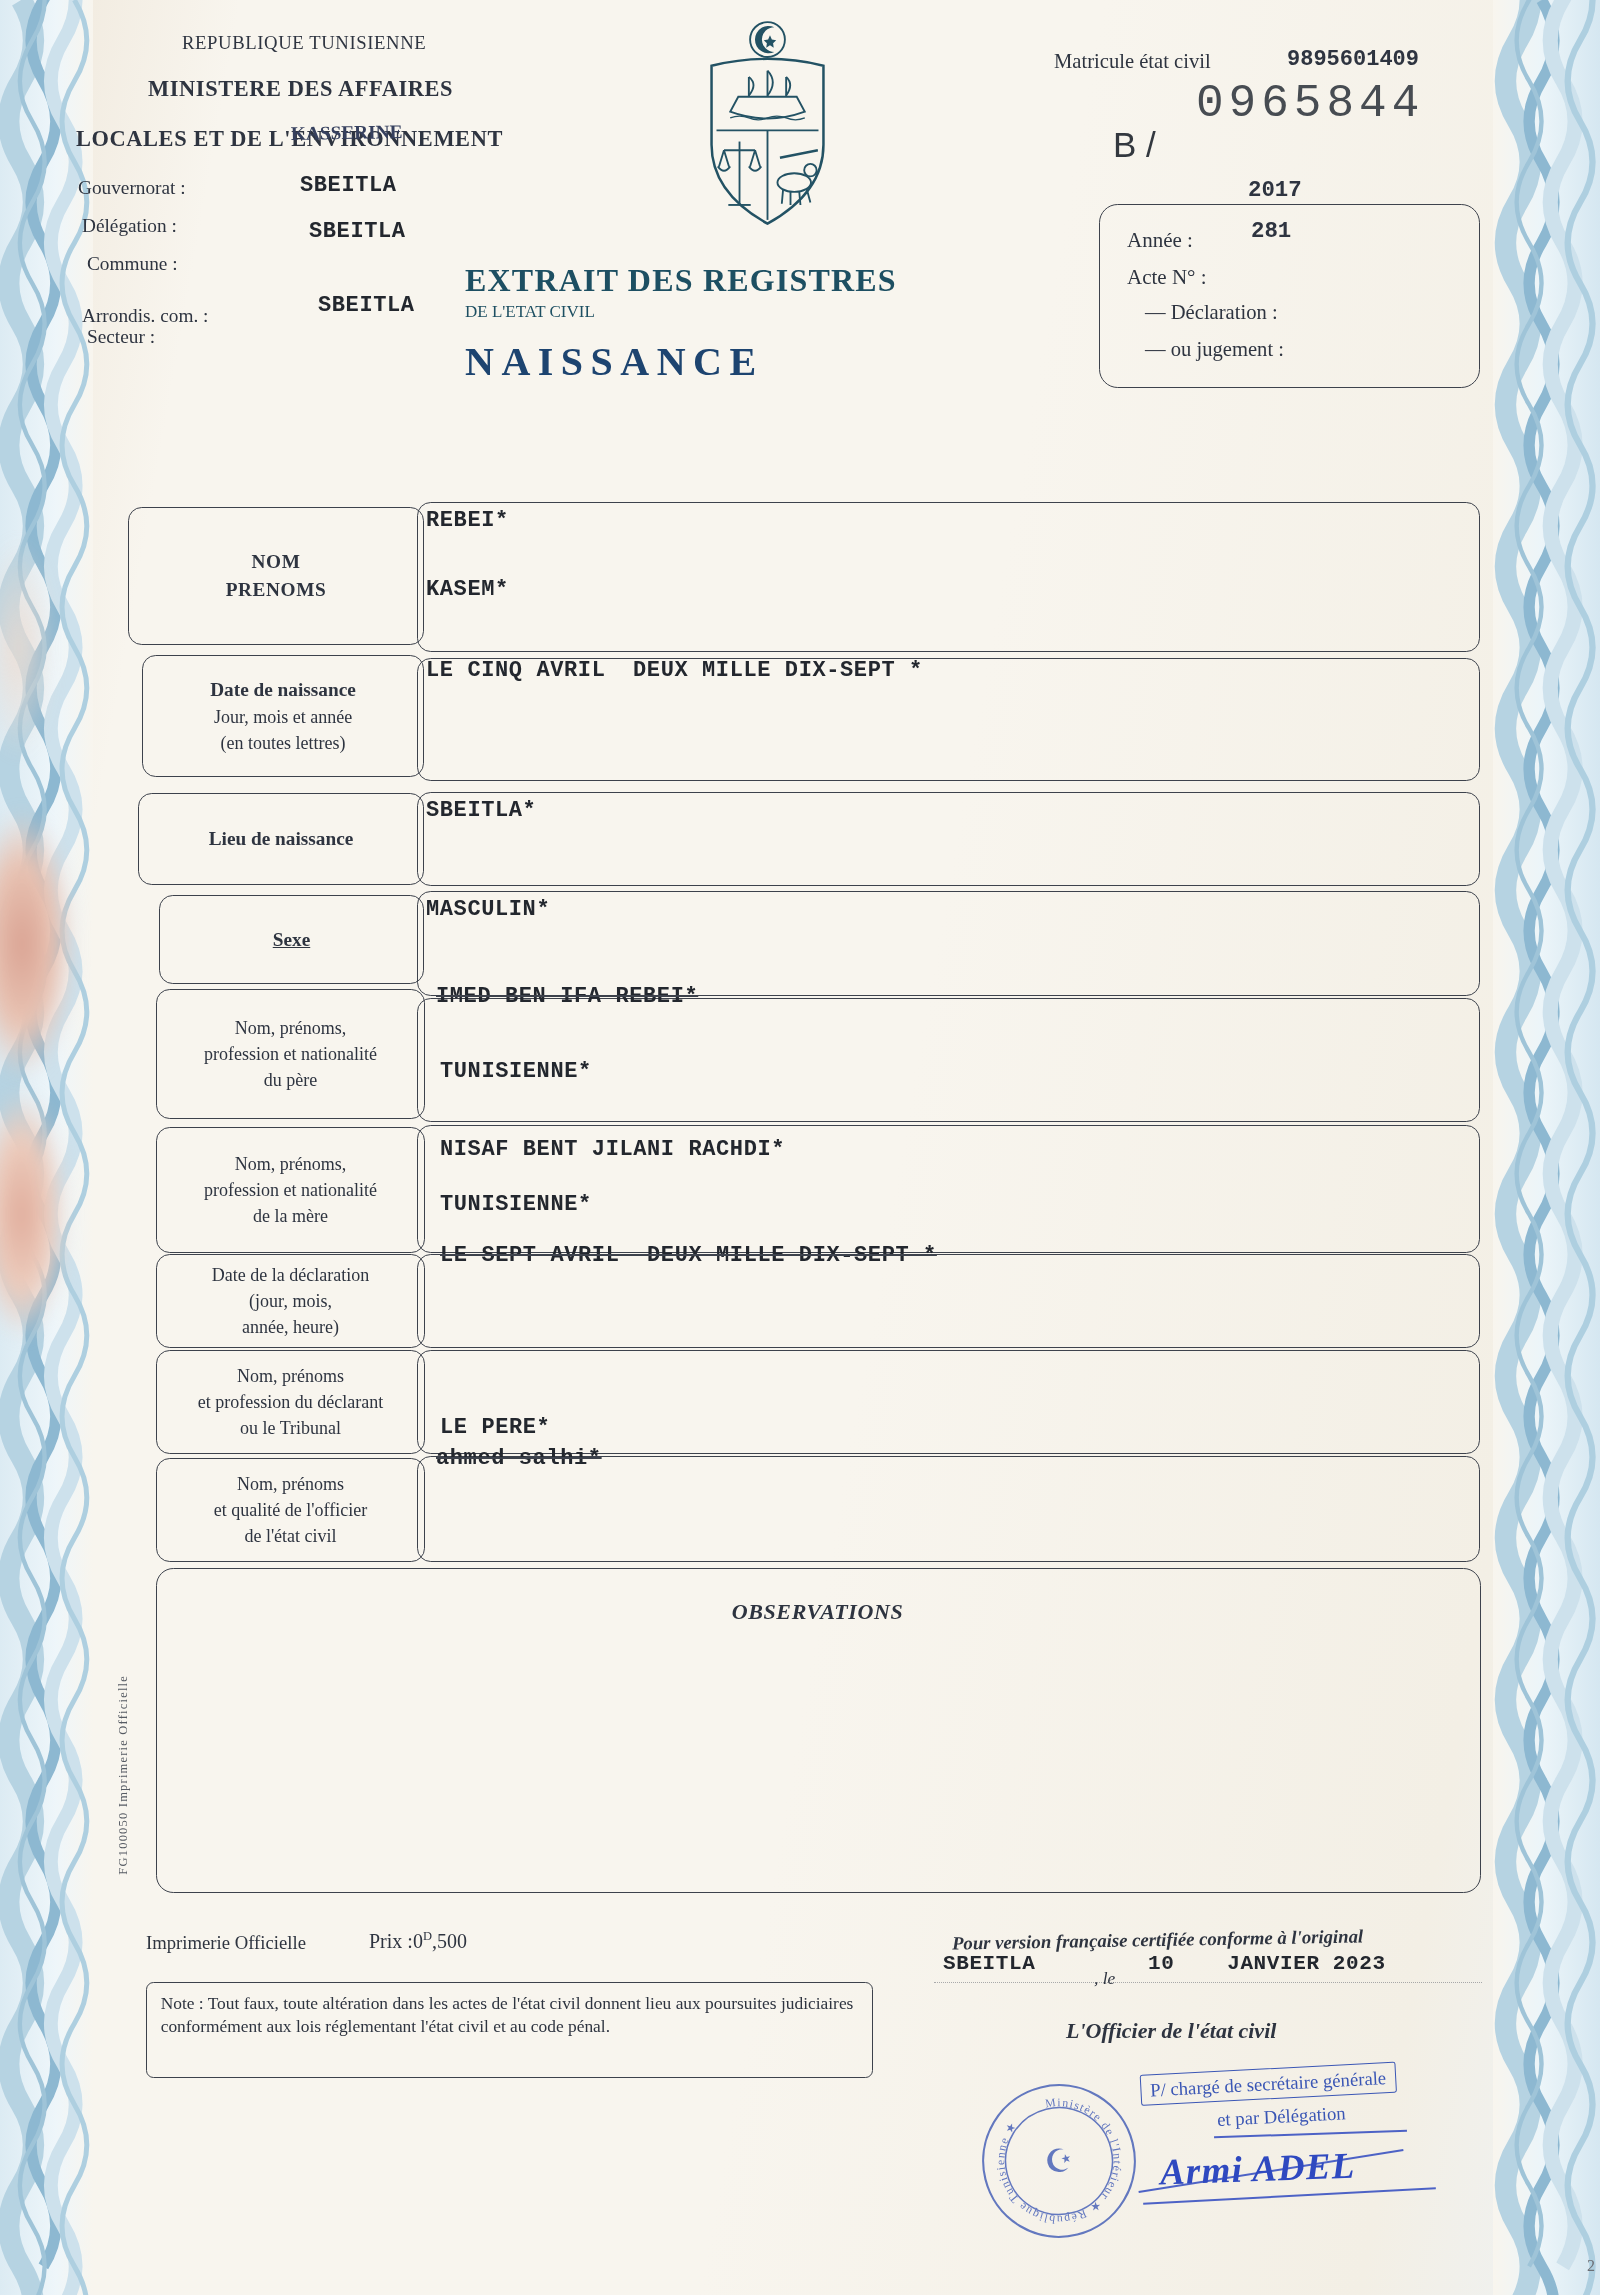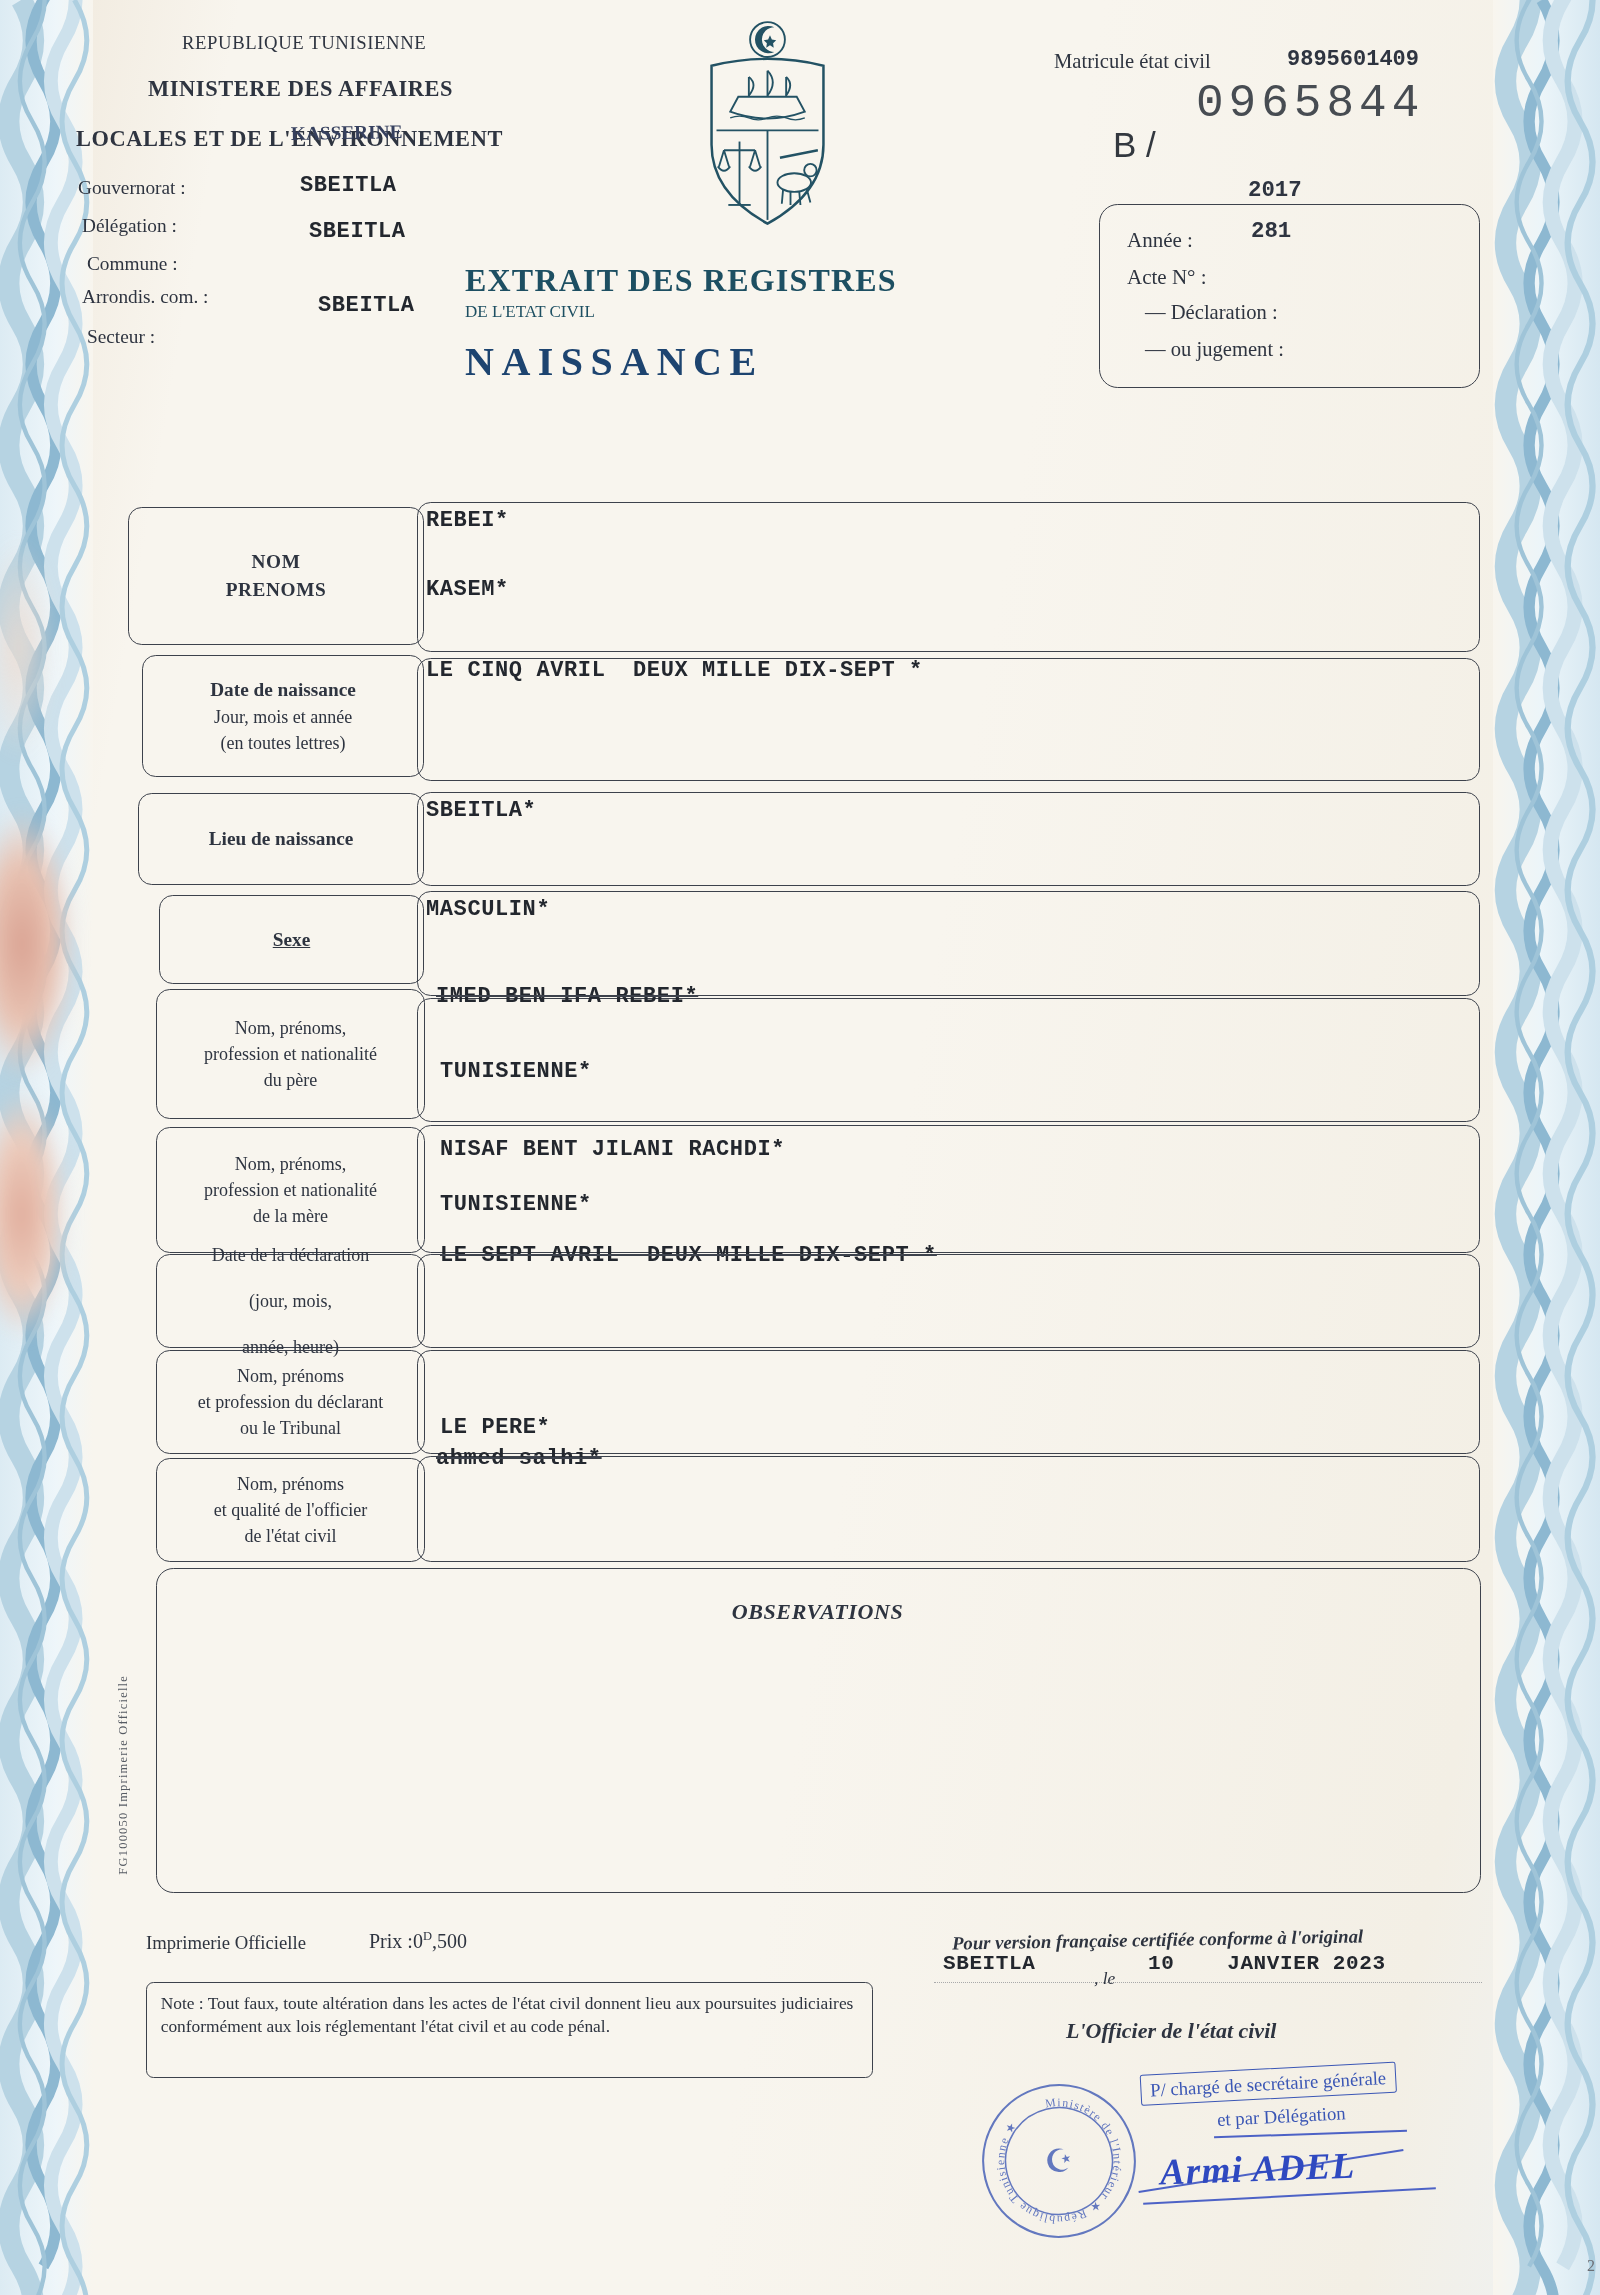--- a/index.html
+++ b/index.html
@@ -92,21 +92,21 @@
   <div class="abs serif" style="left:182px; top:32px; font-size:18.7px; letter-spacing:0.6px;">REPUBLIQUE TUNISIENNE</div>
   <div class="abs serif b" style="left:148px; top:76px; font-size:22.4px; letter-spacing:0.6px;">MINISTERE DES AFFAIRES</div>
   <div class="abs serif b" style="left:76px; top:126px; font-size:22.4px; letter-spacing:0.6px;">LOCALES ET DE L'ENVIRONNEMENT</div>
   <div class="abs serif b" style="left:291px; top:122px; font-size:19.3px; color:#36405e; transform:rotate(-1deg);">KASSERINE</div>
 
   <div class="abs serif" style="left:78px; top:177px; font-size:19.3px;">Gouvernorat :</div>
   <div class="abs val" style="left:300px; top:173px;">SBEITLA</div>
   <div class="abs serif" style="left:82px; top:215px; font-size:19.3px;">Délégation :</div>
   <div class="abs val" style="left:309px; top:219px;">SBEITLA</div>
   <div class="abs serif" style="left:87px; top:253px; font-size:19.3px;">Commune :</div>
-  <div class="abs serif" style="left:82px; top:286px; font-size:19.3px;">Arrondis. com. :</div>
+  <div class="abs serif" style="left:82px; top:305px; font-size:19.3px;">Arrondis. com. :</div>
   <div class="abs val" style="left:318px; top:293px;">SBEITLA</div>
   <div class="abs serif" style="left:87px; top:326px; font-size:19.3px;">Secteur :</div>
 
   <svg class="abs" style="left:696px; top:13.7px; width:143px; height:224px;" viewBox="0 0 230 350">
     <g stroke="#235264" fill="none" stroke-width="3">
       <g>
         <circle cx="115" cy="36" r="28"></circle>
         <path d="M126,16 A22,22 0 1,0 126,56 A17,17 0 1,1 126,16 Z" fill="#235264" stroke="none"></path>
         <path d="M119,29 l3,7 7,1 -5,5 1,7 -6,-4 -6,4 1,-7 -5,-5 7,-1 Z" fill="#235264" stroke="none"></path>
       </g>
@@ -193,21 +193,21 @@
 
   <div class="abs box lblbox" style="left:156px; top:1127px; width:267px; height:124px;">
     <div class="lbl-line">Nom, prénoms,</div>
     <div class="lbl-line">profession et nationalité</div>
     <div class="lbl-line">de la mère</div>
   </div>
   <div class="abs box" style="left:417px; top:1125px; width:1061px; height:126px;"></div>
   <div class="abs val" style="left:440px; top:1137px;">NISAF BENT JILANI RACHDI*</div>
   <div class="abs val" style="left:440px; top:1192px;">TUNISIENNE*</div>
 
-  <div class="abs box lblbox" style="left:156px; top:1254px; width:267px; height:92px;gap:20px;">
+  <div class="abs box lblbox" style="left:156px; top:1254px; width:267px; height:92px;">
     <div class="lbl-line">Date de la déclaration</div>
     <div class="lbl-line">(jour, mois,</div>
     <div class="lbl-line">année, heure)</div>
   </div>
   <div class="abs box" style="left:417px; top:1254px; width:1061px; height:92px;"></div>
   <div class="abs val struck ws-pre" style="left:440px; top:1243px;">LE SEPT AVRIL  DEUX MILLE DIX-SEPT *</div>
 
   <div class="abs box lblbox" style="left:156px; top:1350px; width:267px; height:102px;">
     <div class="lbl-line">Nom, prénoms</div>
     <div class="lbl-line">et profession du déclarant</div>

